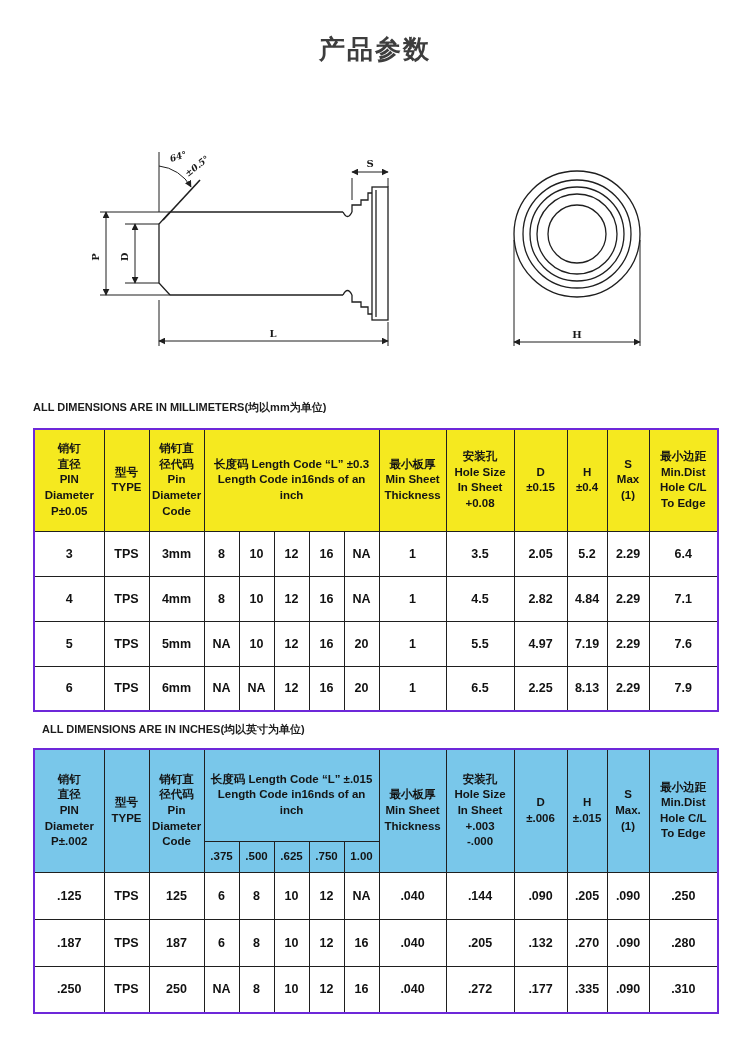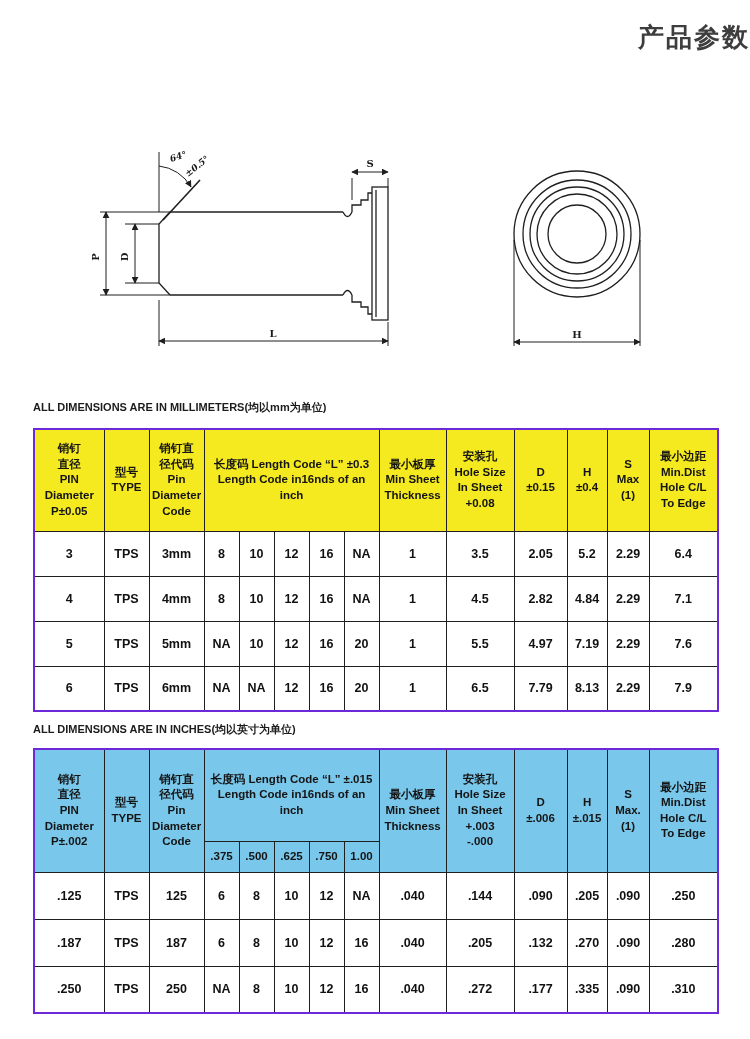--- a/index.html
+++ b/index.html
@@ -1,21 +1,21 @@
 <!DOCTYPE html>
 <html><head>
 <meta charset="utf-8">
 <style>
   html,body{margin:0;padding:0;background:#ffffff;}
   #page{
     position:relative;width:750px;height:1039px;background:#ffffff;overflow:hidden;
     font-family:"Liberation Sans","DejaVu Sans",sans-serif;color:#111;
   }
   .page-title{
-    position:absolute;top:20px;left:0;width:750px;text-align:right;
+    position:absolute;top:32px;left:0;width:750px;text-align:center;
     font-size:26px;font-weight:bold;letter-spacing:2px;color:#3d3d3d;
   }
   .drawing{position:absolute;}
   .drawing svg text{font-family:"DejaVu Serif","Liberation Serif",serif;font-weight:bold;fill:#1a1a1a;}
   .table-heading{
     position:absolute;left:33px;width:700px;
     font-size:11px;font-weight:bold;color:#1c1c1c;letter-spacing:0px;
   }
   table.spec-table{
     position:absolute;left:33px;width:684px;table-layout:fixed;
@@ -32,21 +32,21 @@
   table.mm{top:428px;}
   table.mm thead tr{height:102px;}
   table.mm tbody tr{height:45px;}
   table.mm th{background:#f5e91f;}
   table.inch{top:748px;}
   table.inch thead tr.main{height:92px;}
   table.inch thead tr.sub{height:31px;}
   table.inch tbody tr{height:47px;}
   table.inch th{background:#79c7ea;}
   #mm-heading{top:400px;}
-  #inch-heading{top:722px;}
+  #inch-heading{top:722px;margin-left:9px;}
 </style>
 </head>
 <body>
 
 <div id="page">
 
   <div class="page-title">产品参数</div>
 
   <div class="drawing" style="left:75px;top:140px;">
     <svg width="340" height="220" viewBox="0 0 340 220">
@@ -228,21 +228,21 @@
           <td>6</td>
           <td>TPS</td>
           <td>6mm</td>
           <td>NA</td>
           <td>NA</td>
           <td>12</td>
           <td>16</td>
           <td>20</td>
           <td>1</td>
           <td>6.5</td>
-          <td>7.79</td>
+          <td>2.25</td>
           <td>8.13</td>
           <td>2.29</td>
           <td>7.9</td>
         </tr>
       </tbody>
   </table>
 
   <div id="inch-heading" class="table-heading">ALL DIMENSIONS ARE IN INCHES(均以英寸为单位)</div>
   <table class="spec-table inch">
     <colgroup>

